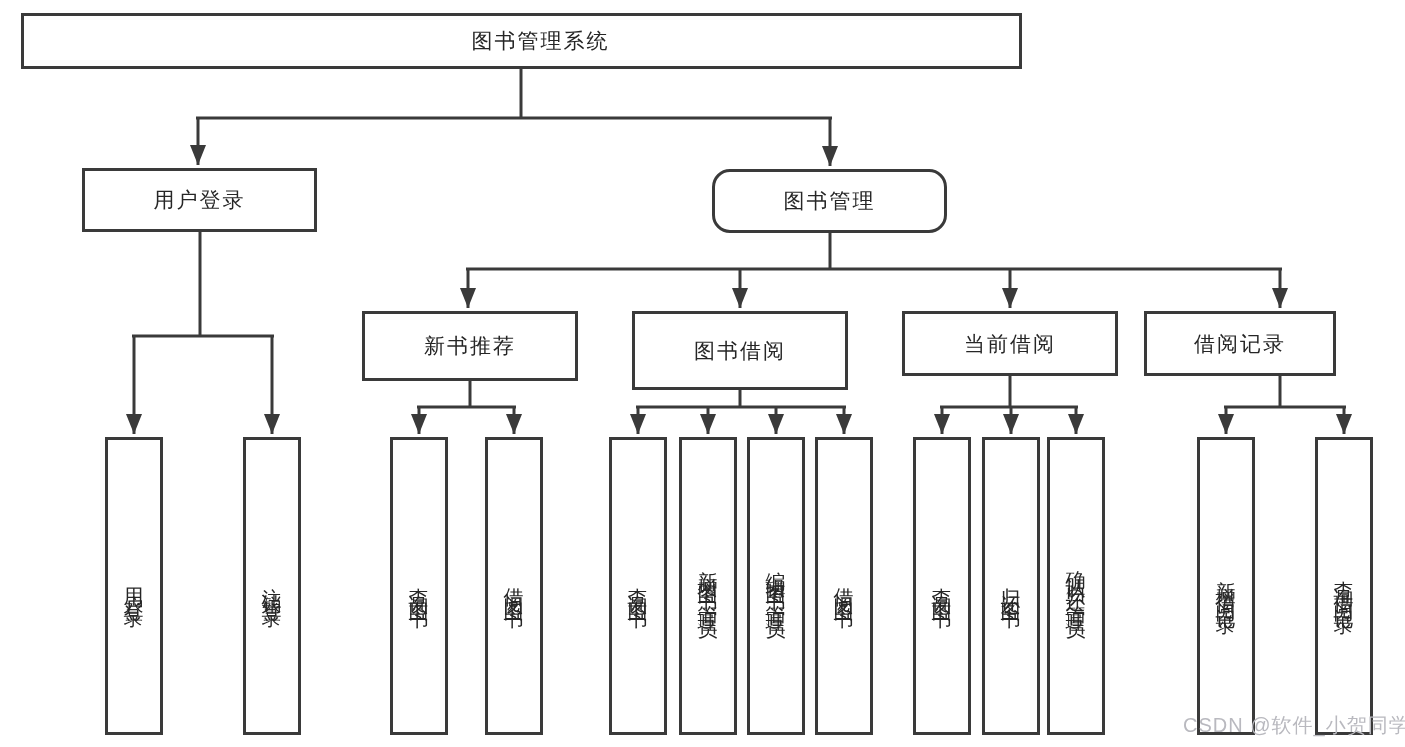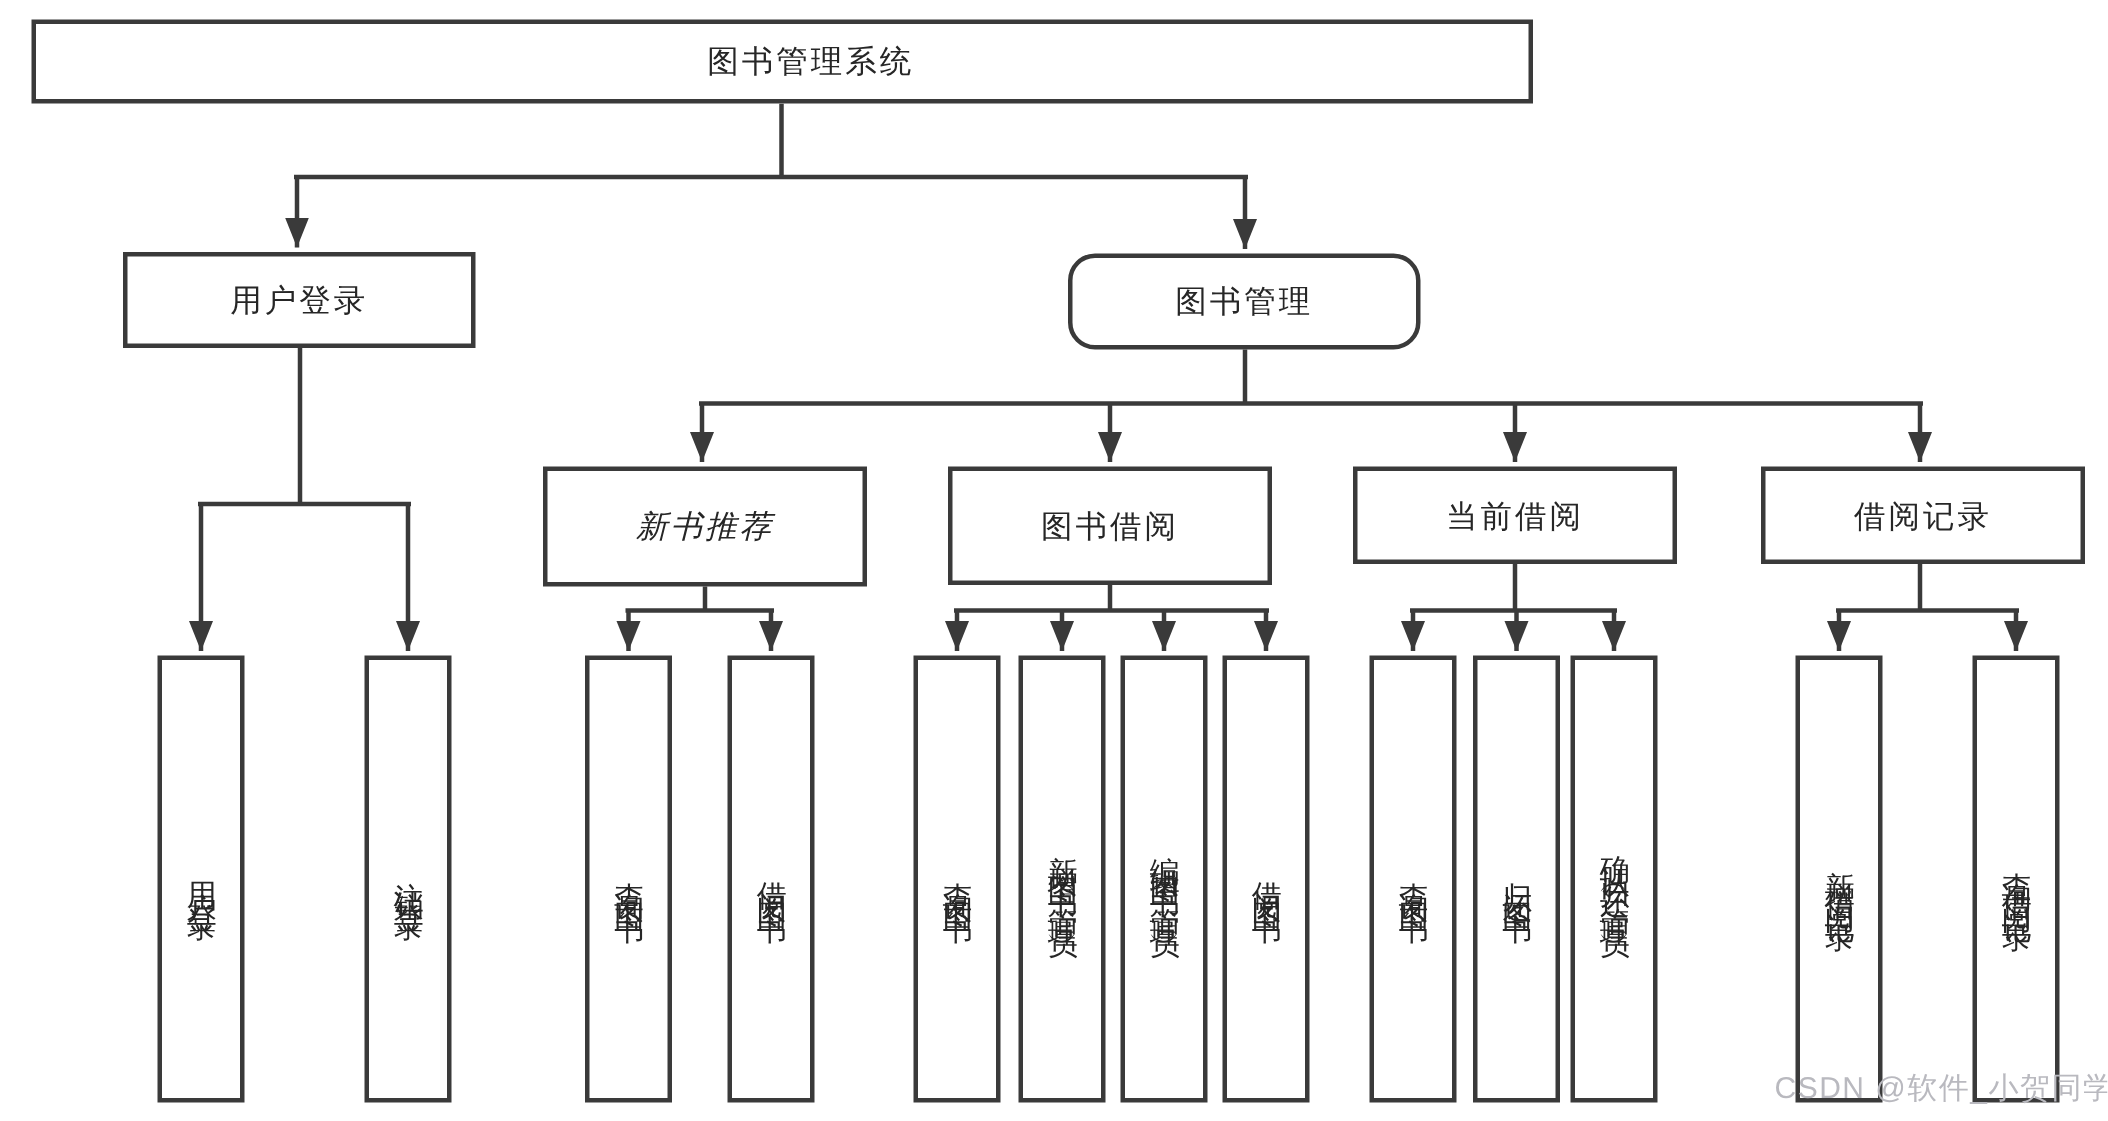--- a/index.html
+++ b/index.html
@@ -44,24 +44,24 @@
     left:1183px;top:712px;
     font-size:20px;
     letter-spacing:1px;
     color:var(--wm);
     white-space:nowrap;
   }
   
   #n-root            {left:21px;  top:13px;  width:1001px; height:56px;padding-left:38px;}
   #n-user-login      {left:82px;  top:168px; width:235px;  height:64px;}
   #n-book-mgmt       {left:712px; top:169px; width:235px;  height:64px;border-radius:18px;}
-  #n-new-book        {left:362px; top:311px; width:216px;  height:80px;font-style:italic;}
+  #n-new-book        {left:362px; top:311px; width:216px;  height:70px;}
   #n-book-borrow     {left:632px; top:311px; width:216px;  height:79px;}
   #n-current-borrow  {left:902px; top:311px; width:216px;  height:65px;text-align:center;}
-  #n-borrow-record   {left:1174px;top:311px; width:216px;  height:65px;justify-content:center;}
+  #n-borrow-record   {left:1144px;top:311px; width:192px;  height:65px;justify-content:center;}
   .leaf{top:437px;width:58px;height:298px;}
   #l-g1-1{left:105px;} #l-g1-2{left:243px;}
   #l-g2-1{left:390px;} #l-g2-2{left:485px;}
   #l-g3-1{left:609px;} #l-g3-2{left:679px;} #l-g3-3{left:747px;} #l-g3-4{left:815px;}
   #l-g4-1{left:913px;} #l-g4-2{left:982px;} #l-g4-3{left:1047px;}
   #l-g5-1{left:1197px;} #l-g5-2{left:1315px;}
 </style>
 </head>
 <body>
 

